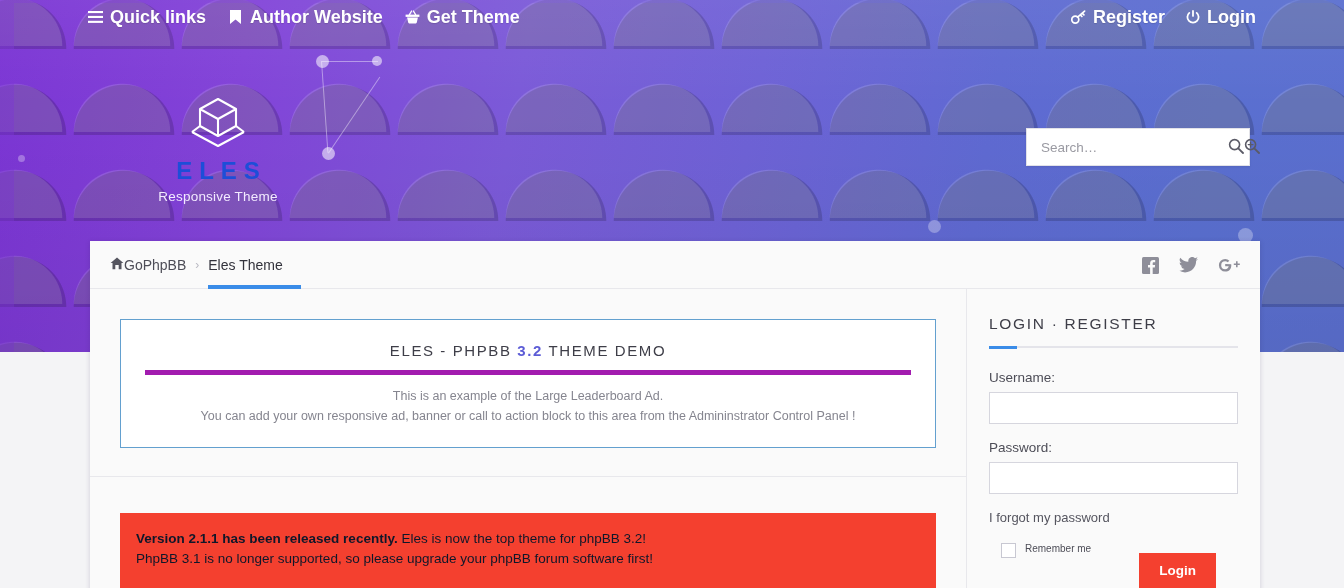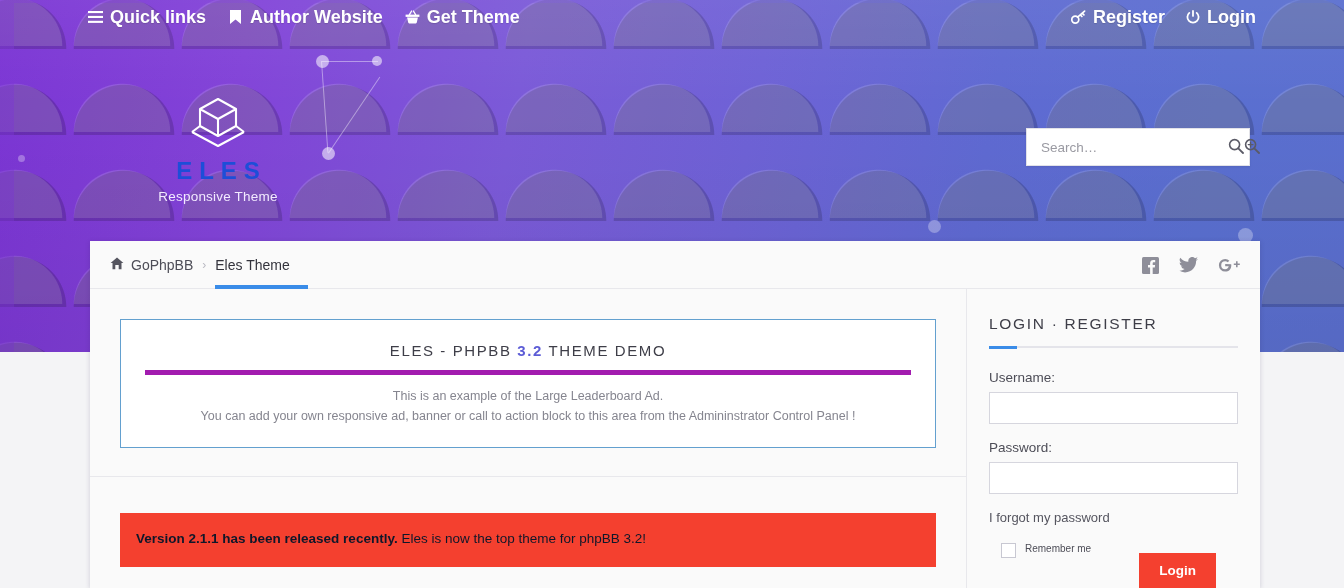--- a/index.html
+++ b/index.html
@@ -108,21 +108,21 @@
   }
 
   
   .crumbbar {
     position: relative; height: 48px; background: #fafafa;
     border-bottom: 1px solid #e8e8ec;
     display: flex; align-items: center;
   }
   .crumbs { display: flex; align-items: center; height: 48px; margin-left: 20px; gap: 9px; }
   .crumb {
-    display: flex; align-items: center; gap: 7px; height: 48px;
+    display: flex; align-items: center; height: 48px;
     font-size: 14px; color: #4d4d57; text-decoration: none; position: relative;
   }
   .crumb.active { color: #33333c; font-weight: normal; }
   .crumb.active::after {
     content: ""; position: absolute; left: 0; right: -18px; bottom: 0;
     height: 4px; background: #3a8ce8;
   }
   .crumb-sep { color: #b9b9c2; font-size: 12px; }
   .socials { position: absolute; right: 20px; top: 0; height: 48px; display: flex; align-items: center; gap: 20px; }
   .soc { color: #8e8e99; display: flex; align-items: center; justify-content: center; cursor: pointer; }
@@ -347,20 +347,21 @@
           <div class="ad-line">This is an example of the Large Leaderboard Ad.</div>
           <div class="ad-line">You can add your own responsive ad, banner or call to action block to this area from the Admininstrator Control Panel !</div>
         </div>
       </div>
 
       <div class="alertwrap">
         <div class="alert">
           <div class="alert-row">
             <b>Version 2.1.1 has been released recently.</b><span> Eles is now the top theme for phpBB 3.2!</span>
           </div>
+          <div class="alert-row">PhpBB 3.1 is no longer supported, so please upgrade your phpBB forum software first!</div>
         </div>
       </div>
 
     </div>
 
     <div class="col-side">
       <div class="side-inner">
         <div class="side-title">LOGIN · REGISTER</div>
         <div class="side-rule"></div>
 

